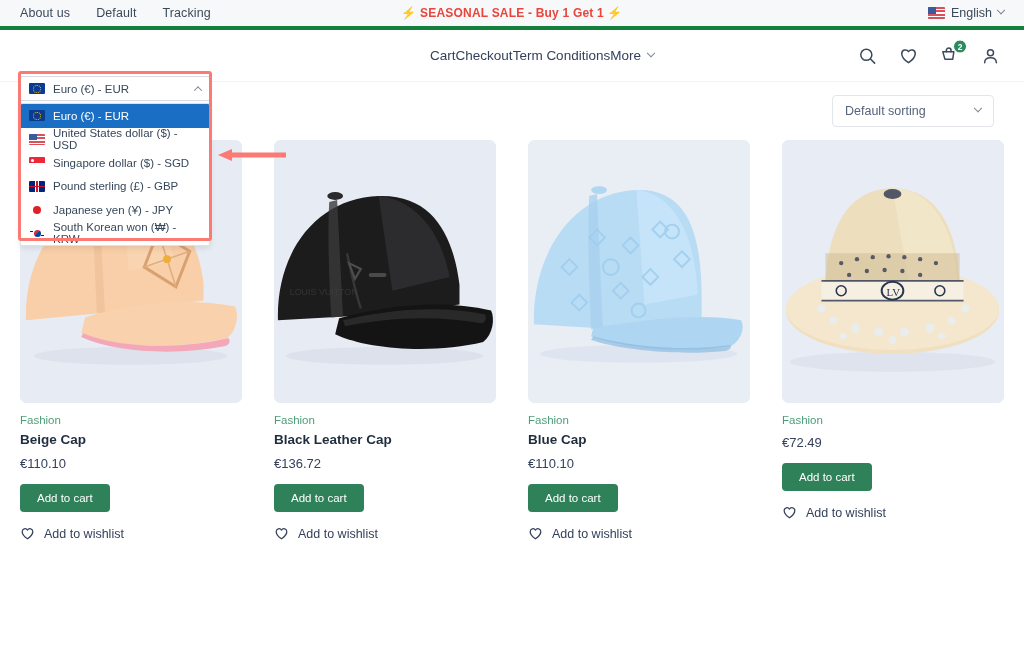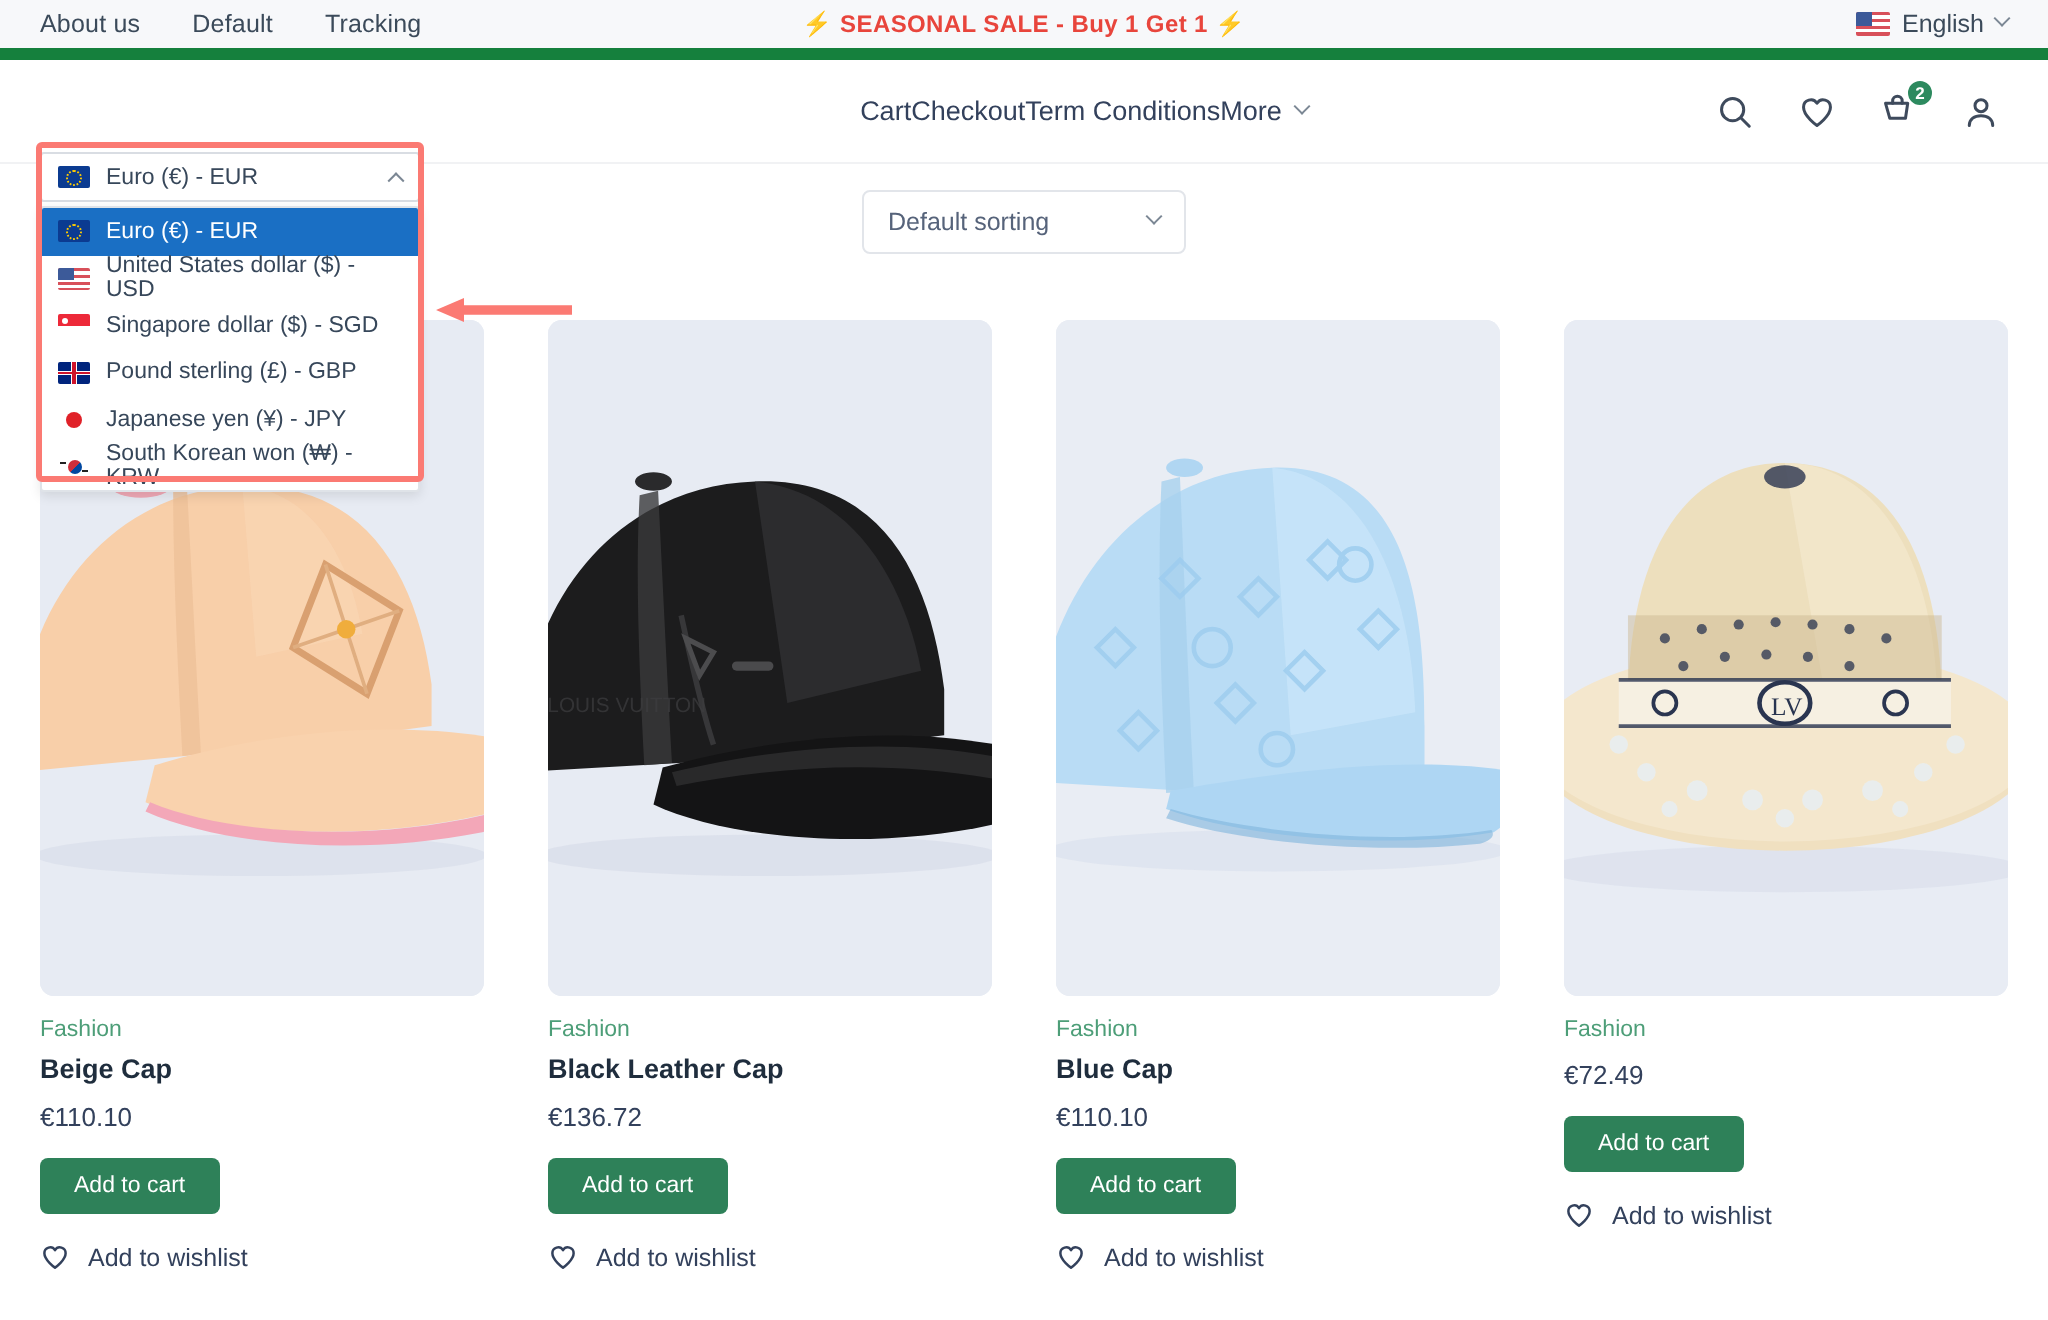--- a/index.html
+++ b/index.html
@@ -8,21 +8,21 @@
     font-family: "Liberation Sans", sans-serif;
     background: #ffffff;
     color: #2c3e50;
     overflow: hidden;
   }
 
   
   .topbar {
     height: 30px;
     background: #f7f8fa;
-    border-bottom: 6px solid #15803d;
+    border-bottom: 4px solid #15803d;
     display: flex;
     align-items: center;
     padding: 0 20px;
     position: relative;
   }
   .topbar-links { display: flex; gap: 26px; }
   .topbar-links a {
     font-size: 12.5px;
     color: #3b4a5a;
     text-decoration: none;
@@ -222,21 +222,21 @@
     z-index: 55;
   }
 
   
   .sortbar {
     position: relative;
     height: 58px;
     padding: 0 30px;
     display: flex;
     align-items: center;
-    justify-content: center;
+    justify-content: flex-end;
   }
   .sort-select {
     width: 162px;
     height: 32px;
     border: 1px solid #e2e5ea;
     border-radius: 4px;
     background: #fff;
     display: flex;
     align-items: center;
     padding: 0 12px;
@@ -248,27 +248,26 @@
 
   
   .grid {
     display: grid;
     grid-template-columns: repeat(4, 1fr);
     gap: 32px;
     padding: 0 20px;
   }
   .card { display: flex; flex-direction: column; }
   .thumb {
-    height: 338px;
+    height: 263px;
     border-radius: 7px;
     background: #e7ebf3;
     position: relative;
     overflow: hidden;
     cursor: pointer;
-    margin-top: 20px;
   }
   .thumb svg { display:block; width:100%; height:100%; }
   .cat {
     margin-top: 11px;
     font-size: 11.5px;
     color: #4d9e78;
   }
   .pname {
     margin-top: 6px;
     font-size: 13.5px;

